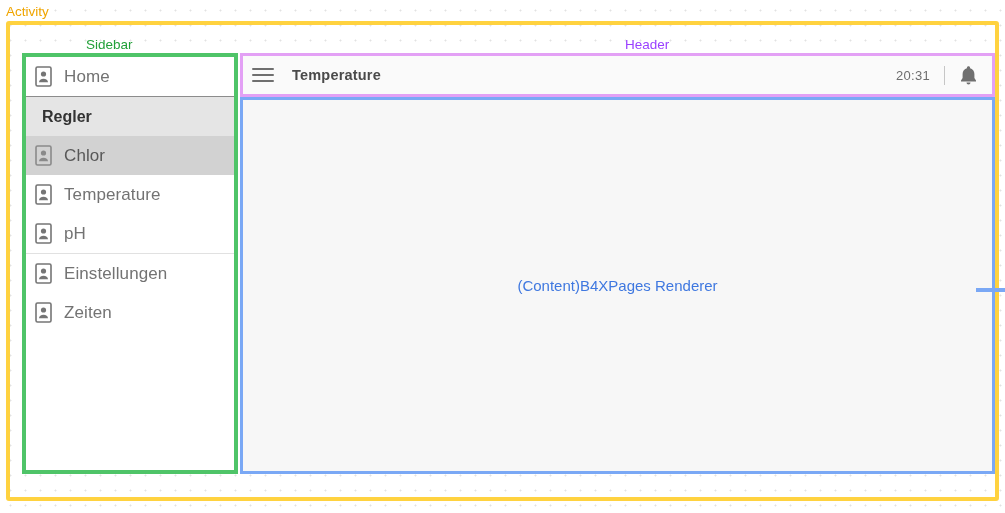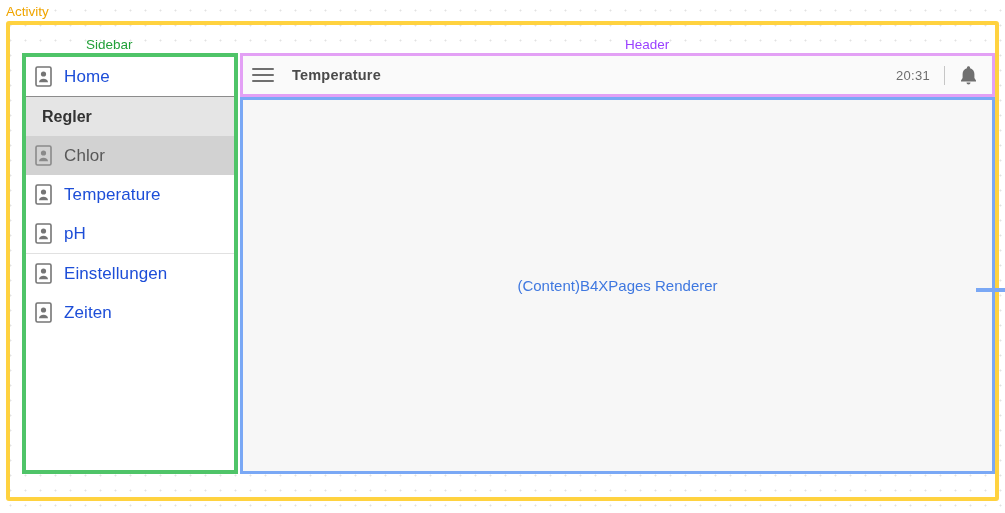--- a/index.html
+++ b/index.html
@@ -68,21 +68,21 @@
     width: 17px; height: 21px;
     flex: 0 0 17px;
     margin-right: 12px;
     position: relative;
     display: block;
   }
   .sb-icon svg { display:block; width:17px; height:21px; }
 
   .sb-text {
     font-size: 17px;
-    color: #1d4ed8;
+    color: #737373;
     letter-spacing: 0.1px;
     line-height: 1;
   }
   .sb-row.selected .sb-text { color: #585858; }
 
   .sb-section {
     display: flex;
     align-items: center;
     height: 39px;
     padding-left: 16px;

